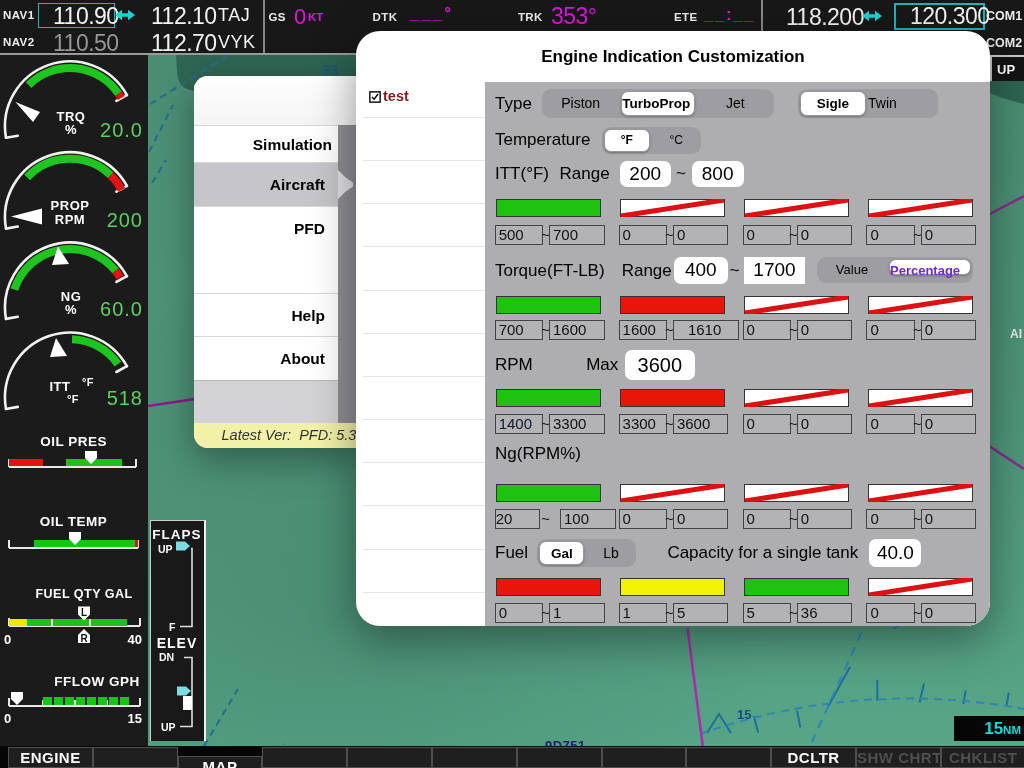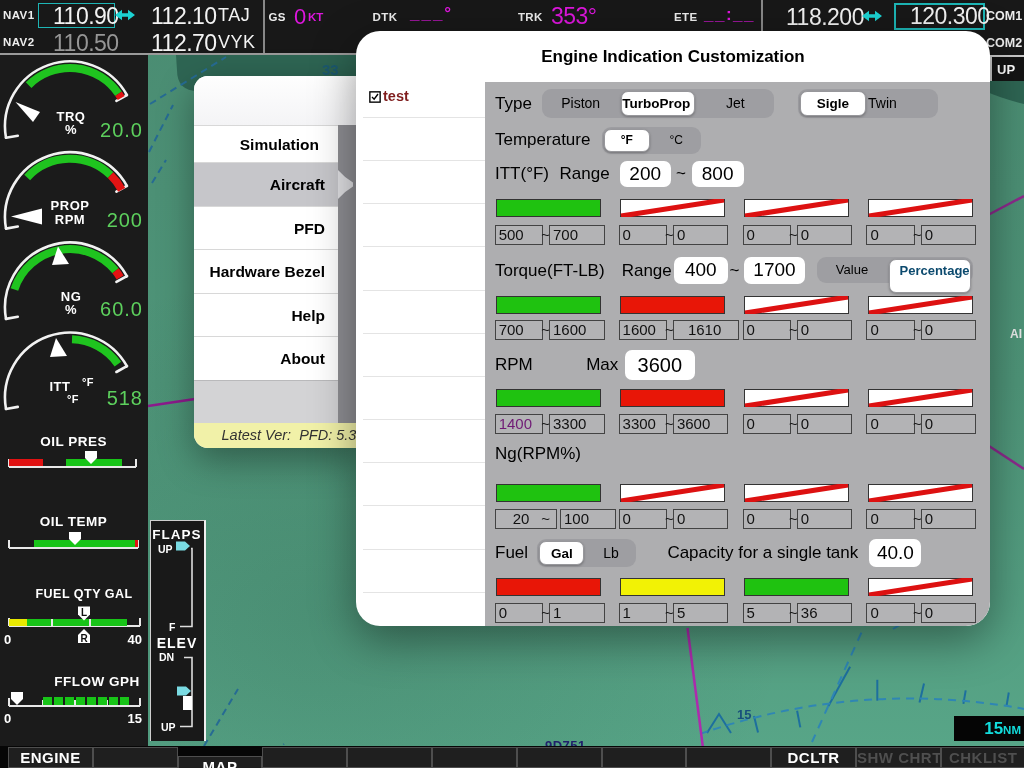--- a/index.html
+++ b/index.html
@@ -224,24 +224,23 @@
 <div class="sk" style="left:432.0px;top:747px;width:82.8px;color:#fff;z-index:11"></div>
 <div class="sk" style="left:516.8px;top:747px;width:82.8px;color:#fff;z-index:11"></div>
 <div class="sk" style="left:601.6px;top:747px;width:82.8px;color:#fff;z-index:11"></div>
 <div class="sk" style="left:686.4px;top:747px;width:82.8px;color:#fff;z-index:11"></div>
 <div class="sk" style="left:771.1999999999999px;top:747px;width:82.8px;color:#fff;z-index:11">DCLTR</div>
 <div class="sk" style="left:856.0px;top:747px;width:82.8px;color:#4f4f4f;z-index:11">SHW CHRT</div>
 <div class="sk" style="left:940.8px;top:747px;width:82.8px;color:#4f4f4f;z-index:11">CHKLIST</div>
 <div class="abs" style="left:954px;top:716px;width:70px;height:25px;background:#050505;z-index:10;text-align:right;padding-right:3px;box-sizing:border-box;line-height:25px"><span style="font:700 17px 'Liberation Sans';color:#12dcdc">15</span><span style="font:700 11.5px 'Liberation Sans';color:#12dcdc">NM</span></div>
 <div class="abs" style="left:193.5px;top:75.6px;width:168.5px;height:372.6px;background:#fff;border-radius:14px 0 0 14px;box-shadow:0 12px 35px rgba(0,0,0,.35);z-index:20;overflow:hidden">
     <div class="abs" style="left:0;top:0;width:168.5px;height:49.4px;background:linear-gradient(#fefefe,#f4f4f6)"></div>
-    <div class="abs" style="left:0;top:49.4px;width:144.5px;height:37.5px;border-top:1px solid #d8d8d8;box-sizing:border-box;font:600 15.5px 'Liberation Sans';color:#000;text-align:right;padding-right:19px;line-height:37.5px">Simulation</div>
+    <div class="abs" style="left:0;top:49.4px;width:144.5px;height:37.5px;border-top:1px solid #d8d8d8;box-sizing:border-box;font:600 15.5px 'Liberation Sans';color:#000;text-align:right;padding-right:6px;line-height:37.5px">Simulation</div>
     <div class="abs" style="left:0;top:86.9px;width:144.5px;height:43.5px;background:#c6c6ca;border-top:1px solid #d8d8d8;box-sizing:border-box;font:600 15.5px 'Liberation Sans';color:#000;text-align:right;padding-right:13px;line-height:43.5px">Aircraft</div>
     <div class="abs" style="left:0;top:130.4px;width:144.5px;height:43.5px;border-top:1px solid #d8d8d8;box-sizing:border-box;font:600 15.5px 'Liberation Sans';color:#000;text-align:right;padding-right:13px;line-height:43.5px">PFD</div>
-    <div class="abs" style="left:0;top:173.9px;width:144.5px;height:43.5px;border-top:1px solid #d8d8d8;box-sizing:border-box;font:600 15.5px 'Liberation Sans';color:#000;text-align:right;padding-right:13px;line-height:43.5px">Hardware Bezel</div>
     <div class="abs" style="left:0;top:217.4px;width:144.5px;height:43.5px;border-top:1px solid #d8d8d8;box-sizing:border-box;font:600 15.5px 'Liberation Sans';color:#000;text-align:right;padding-right:13px;line-height:43.5px">Help</div>
     <div class="abs" style="left:0;top:260.9px;width:144.5px;height:43.5px;border-top:1px solid #d8d8d8;box-sizing:border-box;font:600 15.5px 'Liberation Sans';color:#000;text-align:right;padding-right:13px;line-height:43.5px">About</div>
     <div class="abs" style="left:144.5px;top:49.4px;width:24px;height:298.1px;background:#8e8e93"></div>
     <div class="abs" style="left:0;top:304.4px;width:144.5px;height:43.1px;background:#d3d3d5;border-top:1px solid #b9b9bb;box-sizing:border-box"></div>
     <div class="abs" style="left:0;top:347.5px;width:168.5px;height:25.1px;background:#f1f1a8;font:italic 400 14.5px 'Liberation Sans';color:#333;line-height:25px;padding-left:28px;box-sizing:border-box;white-space:nowrap">Latest Ver: &nbsp;PFD: 5.3.4</div>
     <svg class="abs" style="left:144.5px;top:94px" width="18" height="29" viewBox="0 0 18 29">
       <path d="M0 0 Q6.5 7.5 15 12.5 L15 16.5 Q6.5 21.5 0 29 Z" fill="#e0e0e3"></path>
     </svg>
   </div>
 <div class="abs" style="left:356px;top:31px;width:634px;height:595px;background:#fff;border-radius:24px;box-shadow:0 14px 45px rgba(0,0,0,.4);z-index:30;overflow:hidden">
@@ -350,33 +349,33 @@
     <div class="abs" style="left:193.0px;top:288.9px;width:50.6px;height:18px;border:1.5px solid #434343;background:#b3b3b5;font:400 15px 'Liberation Sans';color:#111;line-height:18px;padding-left:3px">1600</div>
     <div class="abs" style="left:262.6px;top:288.9px;width:43.3px;height:18px;border:1.5px solid #434343;background:#b3b3b5;font:400 15px 'Liberation Sans';color:#111;line-height:18px;padding-left:3px">1600</div>
     <div class="abs" style="left:309.1px;top:289.9px;font:400 15px 'Liberation Sans';color:#111">~</div>
     <div class="abs" style="left:316.9px;top:288.9px;width:50.6px;height:18px;border:1.5px solid #434343;background:#b3b3b5;font:400 15px 'Liberation Sans';color:#111;line-height:18px;padding-left:14px">1610</div>
     <div class="abs" style="left:386.5px;top:288.9px;width:43.3px;height:18px;border:1.5px solid #434343;background:#b3b3b5;font:400 15px 'Liberation Sans';color:#111;line-height:18px;padding-left:3px">0</div>
     <div class="abs" style="left:433.0px;top:289.9px;font:400 15px 'Liberation Sans';color:#111">~</div>
     <div class="abs" style="left:440.8px;top:288.9px;width:50.6px;height:18px;border:1.5px solid #434343;background:#b3b3b5;font:400 15px 'Liberation Sans';color:#111;line-height:18px;padding-left:3px">0</div>
     <div class="abs" style="left:510.4px;top:288.9px;width:43.3px;height:18px;border:1.5px solid #434343;background:#b3b3b5;font:400 15px 'Liberation Sans';color:#111;line-height:18px;padding-left:3px">0</div>
     <div class="abs" style="left:556.9px;top:289.9px;font:400 15px 'Liberation Sans';color:#111">~</div>
     <div class="abs" style="left:564.7px;top:288.9px;width:50.6px;height:18px;border:1.5px solid #434343;background:#b3b3b5;font:400 15px 'Liberation Sans';color:#111;line-height:18px;padding-left:3px">0</div>
-    <div class="abs" style="left:138.7px;top:382.8px;width:43.3px;height:18px;border:1.5px solid #434343;background:#b3b3b5;font:400 15px 'Liberation Sans';color:#701a75;line-height:18px;padding-left:3px">1400</div>
+    <div class="abs" style="left:138.7px;top:382.8px;width:43.3px;height:18px;border:1.5px solid #434343;background:#b3b3b5;font:400 15px 'Liberation Sans';color:#0f172a;line-height:18px;padding-left:3px">1400</div>
     <div class="abs" style="left:185.2px;top:383.8px;font:400 15px 'Liberation Sans';color:#111">~</div>
     <div class="abs" style="left:193.0px;top:382.8px;width:50.6px;height:18px;border:1.5px solid #434343;background:#b3b3b5;font:400 15px 'Liberation Sans';color:#111;line-height:18px;padding-left:3px">3300</div>
     <div class="abs" style="left:262.6px;top:382.8px;width:43.3px;height:18px;border:1.5px solid #434343;background:#b3b3b5;font:400 15px 'Liberation Sans';color:#111;line-height:18px;padding-left:3px">3300</div>
     <div class="abs" style="left:309.1px;top:383.8px;font:400 15px 'Liberation Sans';color:#111">~</div>
     <div class="abs" style="left:316.9px;top:382.8px;width:50.6px;height:18px;border:1.5px solid #434343;background:#b3b3b5;font:400 15px 'Liberation Sans';color:#111;line-height:18px;padding-left:3px">3600</div>
     <div class="abs" style="left:386.5px;top:382.8px;width:43.3px;height:18px;border:1.5px solid #434343;background:#b3b3b5;font:400 15px 'Liberation Sans';color:#111;line-height:18px;padding-left:3px">0</div>
     <div class="abs" style="left:433.0px;top:383.8px;font:400 15px 'Liberation Sans';color:#111">~</div>
     <div class="abs" style="left:440.8px;top:382.8px;width:50.6px;height:18px;border:1.5px solid #434343;background:#b3b3b5;font:400 15px 'Liberation Sans';color:#111;line-height:18px;padding-left:3px">0</div>
     <div class="abs" style="left:510.4px;top:382.8px;width:43.3px;height:18px;border:1.5px solid #434343;background:#b3b3b5;font:400 15px 'Liberation Sans';color:#111;line-height:18px;padding-left:3px">0</div>
     <div class="abs" style="left:556.9px;top:383.8px;font:400 15px 'Liberation Sans';color:#111">~</div>
     <div class="abs" style="left:564.7px;top:382.8px;width:50.6px;height:18px;border:1.5px solid #434343;background:#b3b3b5;font:400 15px 'Liberation Sans';color:#111;line-height:18px;padding-left:3px">0</div>
-    <div class="abs" style="left:138.7px;top:477.6px;width:43.3px;height:18px;border:1.5px solid #434343;background:#b3b3b5;font:400 15px 'Liberation Sans';color:#111;line-height:18px;padding-left:17px">20</div>
+    <div class="abs" style="left:138.7px;top:477.6px;width:43.3px;height:18px;border:1.5px solid #434343;background:#b3b3b5;font:400 15px 'Liberation Sans';color:#111;line-height:18px;padding-left:0">20</div>
     <div class="abs" style="left:185.2px;top:478.6px;font:400 15px 'Liberation Sans';color:#111">~</div>
     <div class="abs" style="left:204px;top:477.6px;width:50.6px;height:18px;border:1.5px solid #434343;background:#b3b3b5;font:400 15px 'Liberation Sans';color:#111;line-height:18px;padding-left:3px">100</div>
     <div class="abs" style="left:262.6px;top:477.6px;width:43.3px;height:18px;border:1.5px solid #434343;background:#b3b3b5;font:400 15px 'Liberation Sans';color:#111;line-height:18px;padding-left:3px">0</div>
     <div class="abs" style="left:309.1px;top:478.6px;font:400 15px 'Liberation Sans';color:#111">~</div>
     <div class="abs" style="left:316.9px;top:477.6px;width:50.6px;height:18px;border:1.5px solid #434343;background:#b3b3b5;font:400 15px 'Liberation Sans';color:#111;line-height:18px;padding-left:3px">0</div>
     <div class="abs" style="left:386.5px;top:477.6px;width:43.3px;height:18px;border:1.5px solid #434343;background:#b3b3b5;font:400 15px 'Liberation Sans';color:#111;line-height:18px;padding-left:3px">0</div>
     <div class="abs" style="left:433.0px;top:478.6px;font:400 15px 'Liberation Sans';color:#111">~</div>
     <div class="abs" style="left:440.8px;top:477.6px;width:50.6px;height:18px;border:1.5px solid #434343;background:#b3b3b5;font:400 15px 'Liberation Sans';color:#111;line-height:18px;padding-left:3px">0</div>
     <div class="abs" style="left:510.4px;top:477.6px;width:43.3px;height:18px;border:1.5px solid #434343;background:#b3b3b5;font:400 15px 'Liberation Sans';color:#111;line-height:18px;padding-left:3px">0</div>
     <div class="abs" style="left:556.9px;top:478.6px;font:400 15px 'Liberation Sans';color:#111">~</div>
@@ -390,24 +389,24 @@
     <div class="abs" style="left:386.5px;top:571.6px;width:43.3px;height:18px;border:1.5px solid #434343;background:#b3b3b5;font:400 15px 'Liberation Sans';color:#111;line-height:18px;padding-left:3px">5</div>
     <div class="abs" style="left:433.0px;top:572.6px;font:400 15px 'Liberation Sans';color:#111">~</div>
     <div class="abs" style="left:440.8px;top:571.6px;width:50.6px;height:18px;border:1.5px solid #434343;background:#b3b3b5;font:400 15px 'Liberation Sans';color:#111;line-height:18px;padding-left:3px">36</div>
     <div class="abs" style="left:510.4px;top:571.6px;width:43.3px;height:18px;border:1.5px solid #434343;background:#b3b3b5;font:400 15px 'Liberation Sans';color:#111;line-height:18px;padding-left:3px">0</div>
     <div class="abs" style="left:556.9px;top:572.6px;font:400 15px 'Liberation Sans';color:#111">~</div>
     <div class="abs" style="left:564.7px;top:571.6px;width:50.6px;height:18px;border:1.5px solid #434343;background:#b3b3b5;font:400 15px 'Liberation Sans';color:#111;line-height:18px;padding-left:3px">0</div>
     <div class="abs" style="left:139.0px;top:229.5px;font:400 17px 'Liberation Sans';color:#000;line-height:20px;letter-spacing:0px;white-space:nowrap">Torque(FT-LB)</div>
     <div class="abs" style="left:265.7px;top:229.5px;font:400 17px 'Liberation Sans';color:#000;line-height:20px;letter-spacing:0px;white-space:nowrap">Range</div>
     <div class="abs" style="left:317.8px;top:226.0px;width:54.0px;height:26.5px;background:#fff;border-radius:7px;font:400 19px 'Liberation Sans';color:#000;text-align:center;line-height:26.5px">400</div>
     <div class="abs" style="left:373.6px;top:229.5px;font:400 17px 'Liberation Sans';color:#000;line-height:20px;letter-spacing:0px;white-space:nowrap">~</div>
-    <div class="abs" style="left:388.0px;top:226.0px;width:61.0px;height:26.5px;background:#fff;border-radius:7px;font:400 19px 'Liberation Sans';color:#000;text-align:center;line-height:26.5px">1700</div>
+    <div class="abs" style="left:388.0px;top:226.0px;width:61.0px;height:26.5px;background:#fff;border-radius:0;font:400 19px 'Liberation Sans';color:#000;text-align:center;line-height:26.5px">1700</div>
     <div class="abs" style="left:461.0px;top:225.5px;width:155.6px;height:26.0px;background:#9e9ea2;border-radius:9px"></div>
     <div class="abs" style="left:461.0px;top:225.5px;width:70.0px;height:26.0px;font:400 13px 'Liberation Sans';color:#000;text-align:center;line-height:26.0px">Value</div>
-    <div class="abs" style="left:533.0px;top:227.5px;width:81.6px;height:34px;background:#fff;border-radius:7px;box-shadow:0 1px 2.5px rgba(0,0,0,.28);border:0.5px solid #97979b;box-sizing:border-box;font:700 13px 'Liberation Sans';color:#0c4a6e;text-align:right;line-height:21.0px">Percentage</div>
+    <div class="abs" style="left:533.0px;top:227.5px;width:81.6px;height:16px;background:#fff;border-radius:7px;box-shadow:0 1px 2.5px rgba(0,0,0,.28);border:0.5px solid #97979b;box-sizing:border-box;font:700 13px 'Liberation Sans';color:#6d28d9;text-align:left;line-height:21.0px">Percentage</div>
     <div class="abs" style="left:139.0px;top:324.0px;font:400 17px 'Liberation Sans';color:#000;line-height:20px;letter-spacing:0px;white-space:nowrap">RPM</div>
     <div class="abs" style="left:230.2px;top:324.0px;font:400 17px 'Liberation Sans';color:#000;line-height:20px;letter-spacing:0px;white-space:nowrap">Max</div>
     <div class="abs" style="left:268.9px;top:318.8px;width:69.9px;height:30.5px;background:#fff;border-radius:7px;font:400 20px 'Liberation Sans';color:#000;text-align:center;line-height:30.5px">3600</div>
     <div class="abs" style="left:139.0px;top:413.0px;font:400 17px 'Liberation Sans';color:#000;line-height:20px;letter-spacing:0px;white-space:nowrap">Ng(RPM%)</div>
     <div class="abs" style="left:139.0px;top:511.5px;font:400 17px 'Liberation Sans';color:#000;line-height:20px;letter-spacing:0px;white-space:nowrap">Fuel</div>
     <div class="abs" style="left:181.3px;top:507.6px;width:98.4px;height:28.0px;background:#9e9ea2;border-radius:9px"></div>
     <div class="abs" style="left:183.3px;top:509.6px;width:45.2px;height:24.0px;background:#fff;border-radius:7px;box-shadow:0 1px 2.5px rgba(0,0,0,.28);border:0.5px solid #97979b;box-sizing:border-box;font:700 13.5px 'Liberation Sans';color:#000;text-align:center;line-height:23.0px">Gal</div>
     <div class="abs" style="left:230.5px;top:507.6px;width:49.2px;height:28.0px;font:400 14px 'Liberation Sans';color:#000;text-align:center;line-height:28.0px">Lb</div>
     <div class="abs" style="left:311.4px;top:511.5px;font:400 17px 'Liberation Sans';color:#000;line-height:20px;letter-spacing:0px;white-space:nowrap">Capacity for a single tank</div>
     <div class="abs" style="left:513.4px;top:507.6px;width:52.0px;height:28.0px;background:#fff;border-radius:7px;font:400 19px 'Liberation Sans';color:#000;text-align:center;line-height:28.0px">40.0</div>

